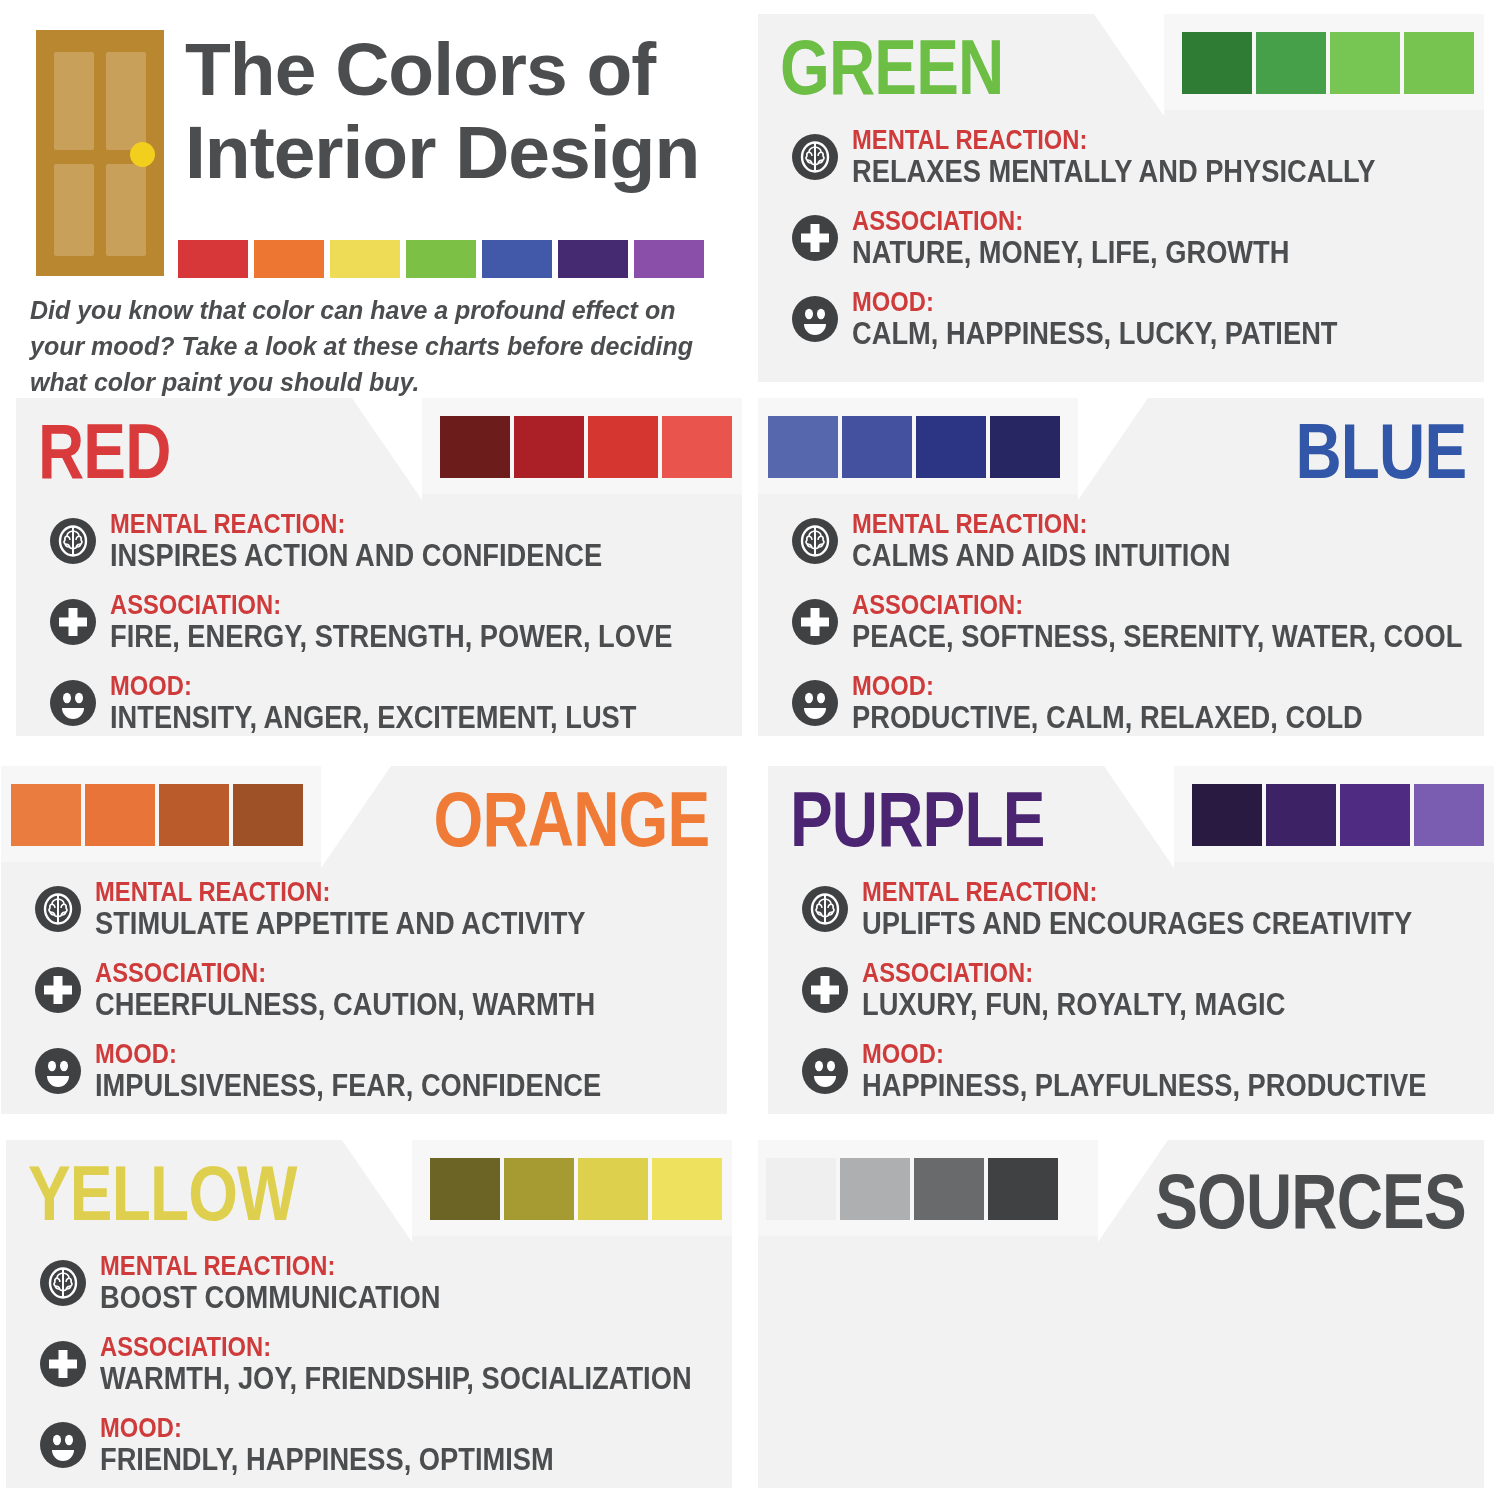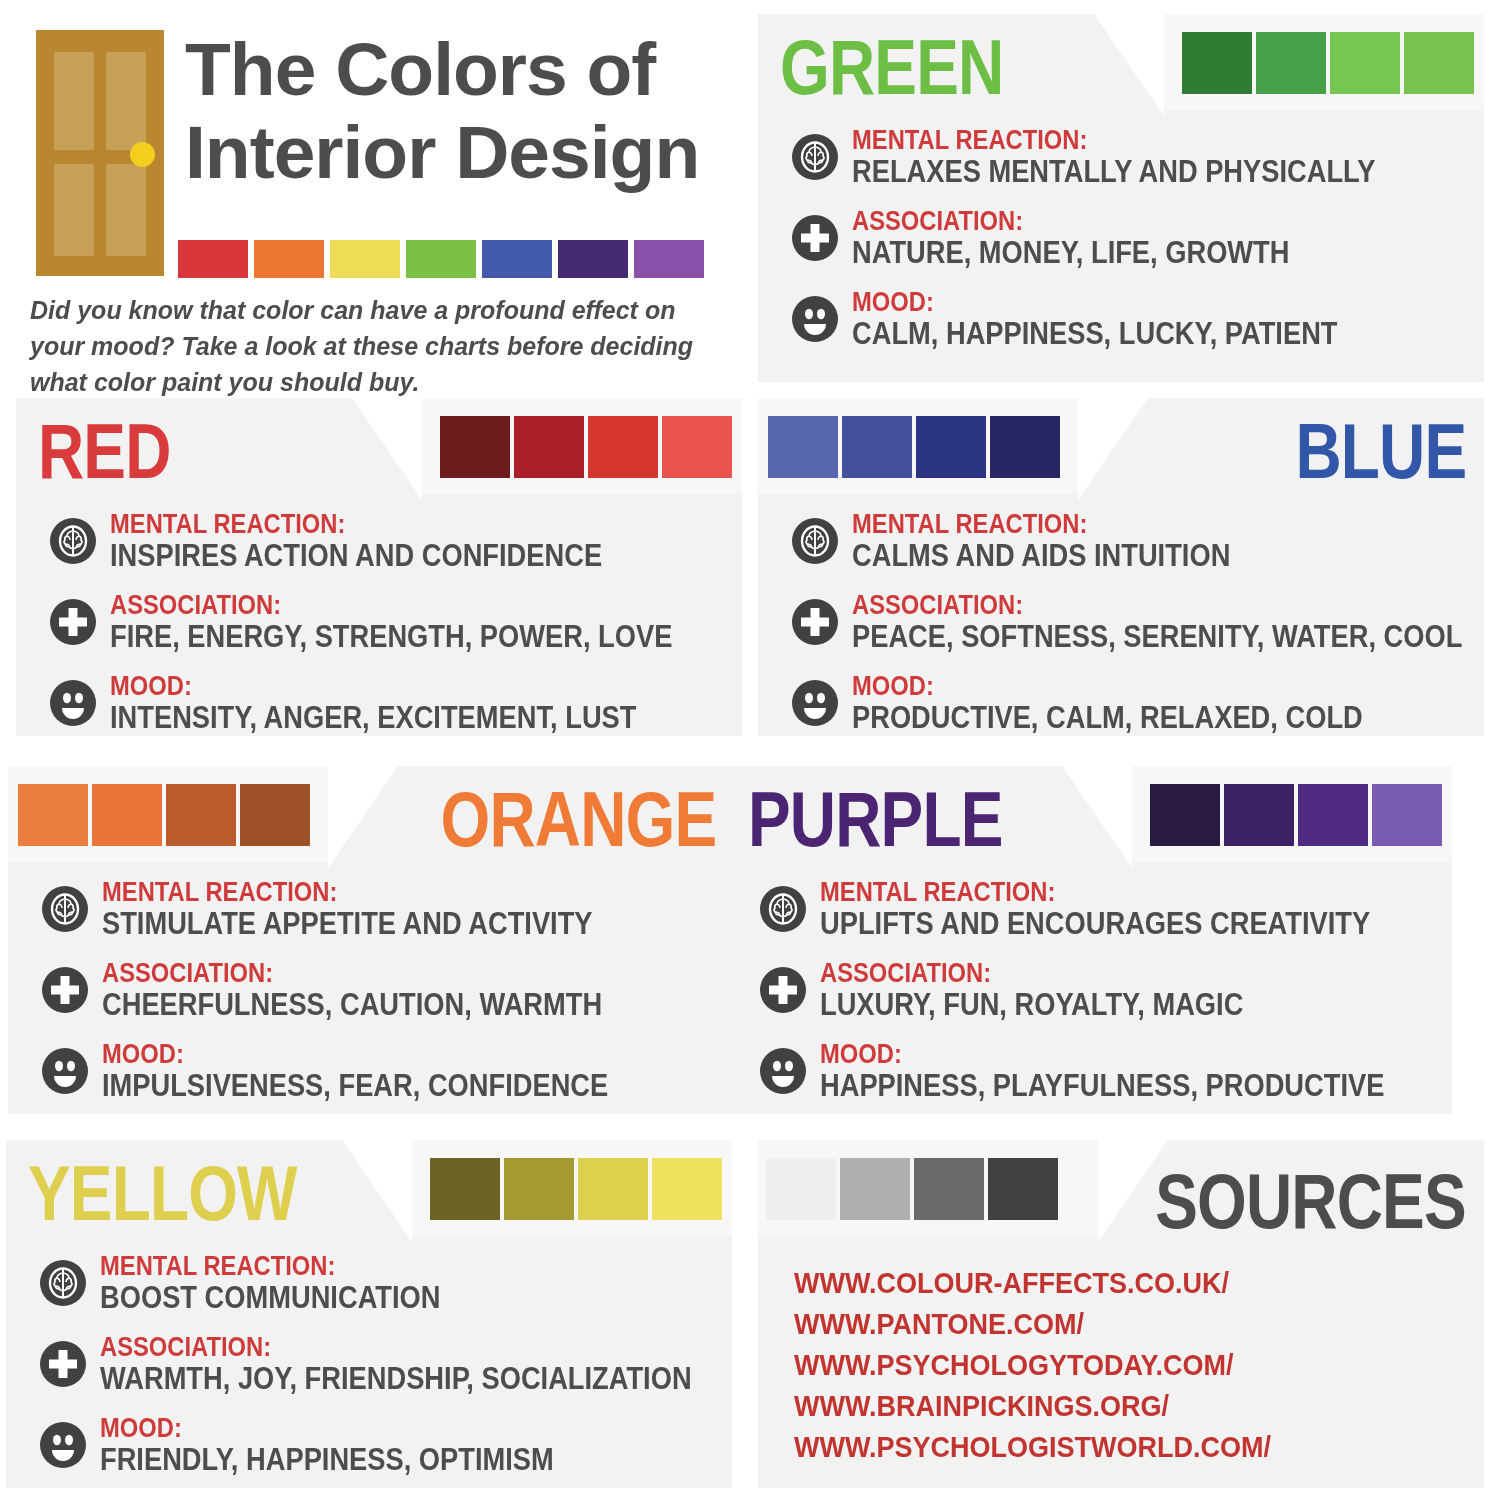--- a/index.html
+++ b/index.html
@@ -277,21 +277,21 @@
                 <path d="M12 28 L34 28 A11 11 0 0 1 12 28 Z" fill="#fff"></path>
               </svg>
             </div>
             <div class="rtxt">
               <div class="rlabel" style="color: rgb(207, 59, 59);">MOOD:</div>
               <div class="rvalue" style="color: rgb(75, 77, 79);">PRODUCTIVE, CALM, RELAXED, COLD</div>
             </div>
           </div>
         </div>
       </div>
-      <div class="card" style="left: 8px; top: 766px; width: 726px; height: 348px;">
+      <div class="card" style="left: 1px; top: 766px; width: 726px; height: 348px;">
         <div class="card-bg"></div>
         <div class="band" style="width: 320px; left: 0px;"></div>
         <div class="wedge left" style="left: 320px;"></div>
         <div class="swatches" style="left: 10px;">
           <div class="sw" style="background: rgb(234, 124, 63);"></div>
           <div class="sw" style="background: rgb(232, 116, 57);"></div>
           <div class="sw" style="background: rgb(186, 91, 44);"></div>
           <div class="sw" style="background: rgb(158, 80, 39);"></div>
         </div>
         <div class="ctitle ta-right" style="color: rgb(239, 123, 55); top: 14px; right: 18px;">ORANGE</div>
@@ -331,21 +331,21 @@
                 <path d="M12 28 L34 28 A11 11 0 0 1 12 28 Z" fill="#fff"></path>
               </svg>
             </div>
             <div class="rtxt">
               <div class="rlabel" style="color: rgb(207, 59, 59);">MOOD:</div>
               <div class="rvalue" style="color: rgb(75, 77, 79);">IMPULSIVENESS, FEAR, CONFIDENCE</div>
             </div>
           </div>
         </div>
       </div>
-      <div class="card" style="left: 726px; top: 766px; width: 726px; height: 348px;">
+      <div class="card" style="left: 768px; top: 766px; width: 726px; height: 348px;">
         <div class="card-bg"></div>
         <div class="band" style="width: 320px; right: 0px;"></div>
         <div class="wedge right" style="right: 320px;"></div>
         <div class="swatches" style="right: 10px;">
           <div class="sw" style="background: rgb(41, 26, 66);"></div>
           <div class="sw" style="background: rgb(61, 35, 102);"></div>
           <div class="sw" style="background: rgb(79, 44, 129);"></div>
           <div class="sw" style="background: rgb(122, 92, 176);"></div>
         </div>
         <div class="ctitle ta-left" style="color: rgb(75, 36, 114); top: 14px; left: 22px;">PURPLE</div>
@@ -452,22 +452,15 @@
     <div class="card-bg" style="background:#f2f2f2;"></div>
     <div class="band" style="left:0;width:340px;background:#f7f7f7;"></div>
     <div class="wedge left" style="left:340px;"></div>
     <div class="swatches" id="src-swatches" style="left:8px;">
         <div class="sw" style="background: rgb(239, 239, 239);"></div>
         <div class="sw" style="background: rgb(173, 175, 176);"></div>
         <div class="sw" style="background: rgb(104, 106, 108);"></div>
         <div class="sw" style="background: rgb(63, 65, 67);"></div>
       </div>
     <div class="ctitle ta-right" style="right:18px;top:22px;color:#4b4d4f;">SOURCES</div>
-    <div class="srclist" id="src-links">
-        <div style="color: rgb(193, 52, 47);">WWW.COLOUR-AFFECTS.CO.UK/</div>
-        <div style="color: rgb(193, 52, 47);">WWW.PANTONE.COM/</div>
-        <div style="color: rgb(193, 52, 47);">WWW.PSYCHOLOGYTODAY.COM/</div>
-        <div style="color: rgb(193, 52, 47);">WWW.BRAINPICKINGS.ORG/</div>
-        <div style="color: rgb(193, 52, 47);">WWW.PSYCHOLOGISTWORLD.COM/</div>
-      </div>
   </div>
 
 </div>
 
 </body></html>

